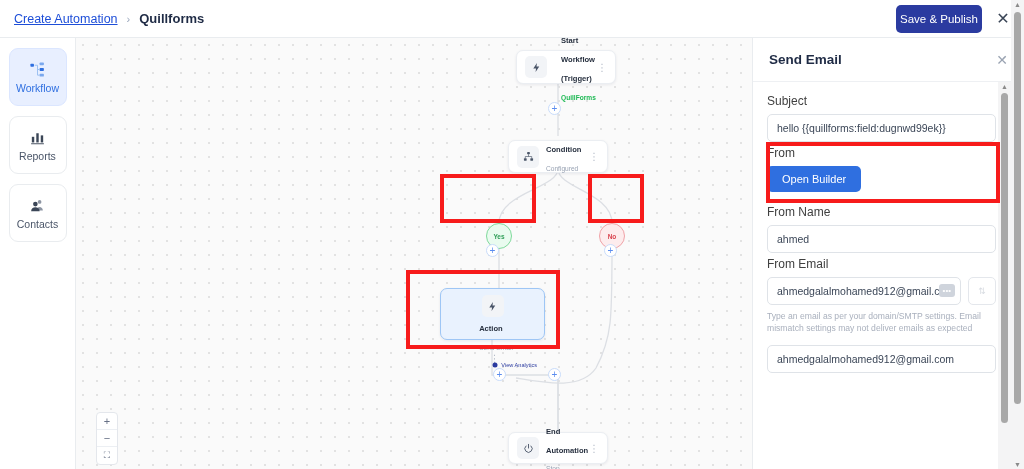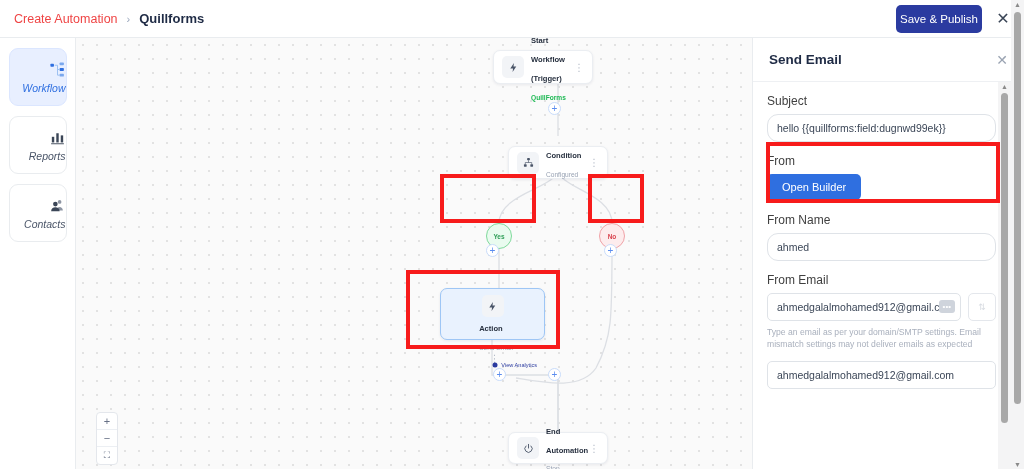--- a/index.html
+++ b/index.html
@@ -11,21 +11,21 @@
   }
   .app { position: relative; width: 1024px; height: 469px; background:#fff; }
 
   
   .topbar {
     position:absolute; top:0; left:0; width:1024px; height:38px;
     background:#ffffff; border-bottom:1px solid #e9ecef;
     display:flex; align-items:center; z-index:20;
   }
   .breadcrumb { display:flex; align-items:center; margin-left:14px; gap:9px; }
-  .bc-link { color:#ef4444; font-size:12.5px; }
+  .bc-link { color:#1d4ed8; font-size:12.5px;text-decoration:underline; }
   .bc-sep { color:#9aa7bd; font-size:11px; }
   .bc-current { color:#1f2b45; font-size:13px; font-weight:bold; }
   .topbar-right { margin-left:auto; display:flex; align-items:center; gap:10px; margin-right:10px; }
   .btn-publish {
     background:#2b3ba0; color:#fff; border:none; border-radius:5px;
     font-size:11.5px; padding:8px 4px; font-family:inherit; cursor:pointer;
     white-space:nowrap;
   }
   .close-x {
     width:22px; height:22px; display:flex; align-items:center; justify-content:center;
@@ -34,22 +34,22 @@
 
   
   .rail {
     position:absolute; top:38px; left:0; width:76px; height:431px;
     background:#fff; border-right:1px solid #e9ecef;
     padding:10px 0 0 0; display:flex; flex-direction:column; align-items:center; gap:10px;
     z-index:15;
   }
   .rail-item {
     width:58px; height:58px; border-radius:9px; border:1px solid #e9ecef;
-    display:flex; flex-direction:column; align-items:flex-end; justify-content:center;
-    gap:0; cursor:pointer; background:#fff;font-style:italic;
+    display:flex; flex-direction:column; align-items:center; justify-content:center;
+    gap:0; cursor:pointer; background:#fff;
   }
   .rail-item.active { background:#e8efff; border-color:#dbe6ff; }
   .rail-label { font-size:10.5px; color:#4a5568; }
   .rail-item.active .rail-label { color:#2f6fe0; }
 
   
   .canvas {
     position:absolute; top:38px; left:76px; width:676px; height:431px;
     background-color:#fafafa;
     background-image: radial-gradient(#e2e2e2 1px, transparent 1px);
@@ -66,22 +66,22 @@
   .node-ico {
     width:22px; height:22px; border-radius:5px; background:#f2f4f7;
     display:flex; align-items:center; justify-content:center; flex:0 0 auto;
   }
   .node-txt { margin-left:7px; line-height:1.18; flex:1 1 auto; min-width:0; }
   .node-title { font-size:7.6px; font-weight:bold; color:#27303f; }
   .node-sub { font-size:6.6px; color:#98a2b3; }
   .node-sub.green { color:#1db954; font-weight:bold; }
   .node-dots { font-size:10px; color:#b5bcc8; letter-spacing:0; line-height:.7; padding-left:4px;}
 
-  #node-start { left:417px; top:12px; width:100px; height:34px; }
-  #node-condition { left:432px; top:108px; width:100px; height:33px; }
+  #node-start { left:440px; top:12px; width:100px; height:34px;gap:7px; }
+  #node-condition { left:432px; top:102px; width:100px; height:33px; }
   #node-action {
     left:364px; top:250px; width:105px; height:52px;
     background:#e9f2fe; border:1px solid #9ec6f5; flex-direction:column;
     align-items:stretch; padding:6px 7px 4px 7px;
   }
   .action-row { display:flex; align-items:center;flex-direction:column; }
   .analytics {
     display:flex; align-items:center; justify-content:flex-end; gap:3px;
     font-size:5.6px; color:#2b3ba0; margin-top:auto;
   }
@@ -136,21 +136,21 @@
     width:100%; height:27px; border:1px solid #c6d4ea; border-radius:5px;
     background:#fff; color:#2f6fe0; font-size:11.5px; font-family:inherit;
     cursor:pointer; margin-bottom:13px;
   }
   .field-label { font-size:12px; color:#404040; margin-bottom:6px; display:block; }
   .txt {
     width:100%; height:28px; border:1px solid #dfe3e8; border-radius:5px;
     padding:0 9px; font-size:10.5px; color:#3b4657; font-family:inherit;
     background:#fff; outline:none;
   }
-  .gap { margin-bottom:12px;border-radius:11px; }
+  .gap { margin-bottom:4px; }
   .btn-open {
     background:#2f6fe0; color:#fff; border:none; border-radius:5px;
     font-size:11px; padding:7px 15px; font-family:inherit; cursor:pointer;
     margin-bottom:13px;
   }
   .email-row { display:flex; gap:7px; align-items:flex-start; }
   .email-wrap { position:relative; flex:1 1 auto; }
   .dots-badge {
     position:absolute; right:6px; top:7px; background:#cfd4dc; color:#fff;
     border-radius:3px; font-size:8px; padding:1px 4px; line-height:1.4;

